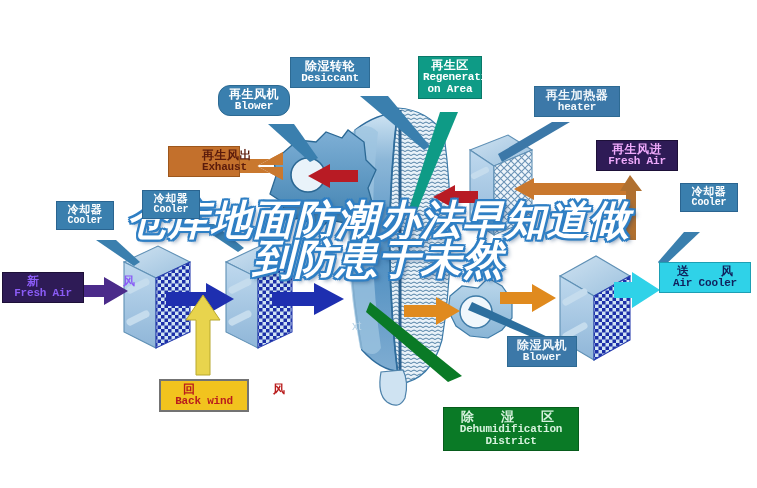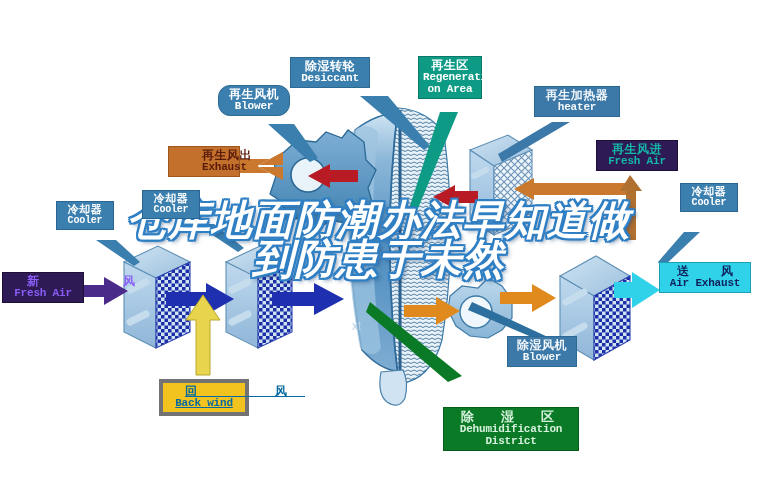--- a/index.html
+++ b/index.html
@@ -27,36 +27,36 @@
   .lbl.cooler{background:#3a7fae;border:1px solid #2a6490;color:#ffffff;}
   .lbl.cooler .cn{font-size:11px;}
   .lbl.cooler .en{font-size:10px;}
 
   
   .lbl.orange{background:#c3702c;border:1px solid #9d571c;color:#5b1b0b;padding-left:33px;}
   .lbl.orange .cn{font-size:12px;}
   .lbl.orange .en{font-size:11px;}
 
   
-  .lbl.purple{background:#2e1b56;border:1px solid #1d1038;color:#14b8a6;}
+  .lbl.purple{background:#2e1b56;border:1px solid #1d1038;color:#f0abfc;}
   .lbl.purple .cn{font-size:12px;}
   .lbl.purple .en{font-size:11px;}
 
   
   .lbl.teal{background:#0e9b86;border:1px solid #0a7868;color:#ffffff;}
   .lbl.teal .cn{font-size:12px;}
   .lbl.teal .en{font-size:11px;}
 
   
   .lbl.green{background:#0a7a26;border:1px solid #075c1c;color:#d6f2dd;}
   .lbl.green .cn{font-size:13px;letter-spacing:7px;}
   .lbl.green .en{font-size:11px;}
 
   
-  .lbl.yellow{background:#f2c31e;border:4px solid #737373;color:#0369a1;text-decoration:underline;}
+  .lbl.yellow{background:#f2c31e;border:2px solid #737373;color:#b91c1c;}
   .lbl.yellow .cn{font-size:12px;letter-spacing:18px;text-indent:18px;}
   .lbl.yellow .en{font-size:11px;}
 
   
   .lbl.cyan{background:#2fd2e8;border:1px solid #1d9fb4;color:#10205c;}
   .lbl.cyan .cn{font-size:12px;letter-spacing:10px;text-indent:10px;}
   .lbl.cyan .en{font-size:11px;}
 
   
   .lbl.purpleWide{background:#2e1b56;border:1px solid #1d1038;color:#8b5cf6;}
@@ -329,16 +329,16 @@
     <span class="en">District</span>
   </div>
 
   <div class="lbl blue2" style="left:507px;top:336px;width:70px;">
     <span class="cn">除湿风机</span>
     <span class="en">Blower</span>
   </div>
 
   <div class="lbl cyan" style="left:659px;top:262px;width:92px;">
     <span class="cn">送　风</span>
-    <span class="en">Air Exhaust</span>
+    <span class="en">Air Cooler</span>
   </div>
 
 </div>
 
 </body></html>

